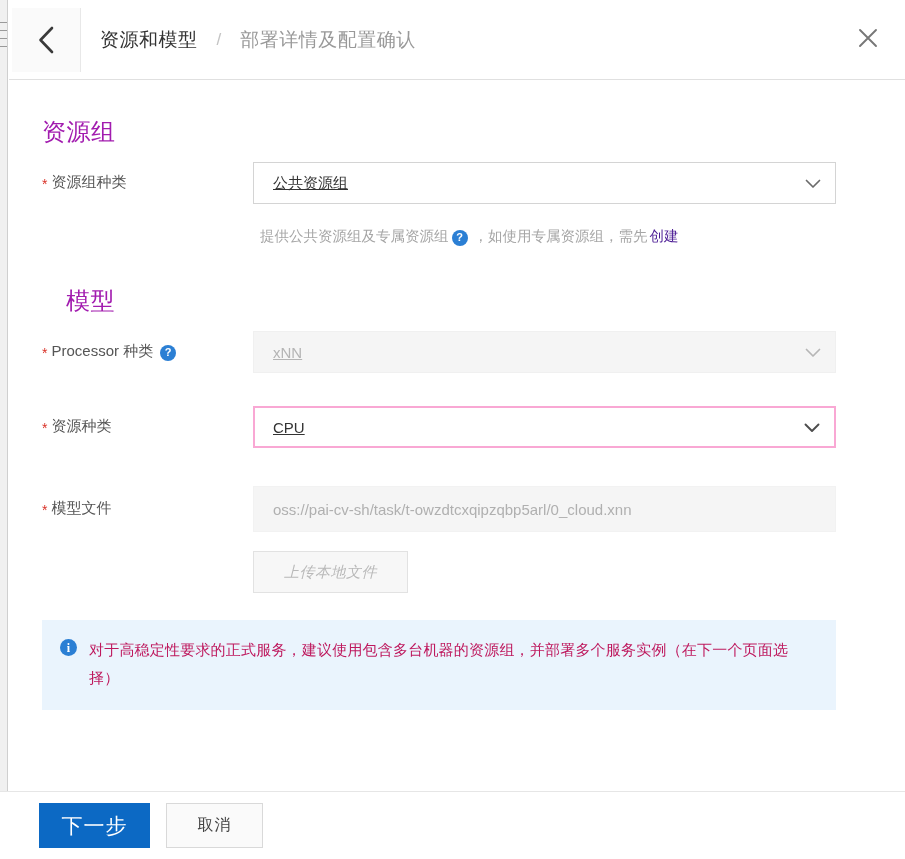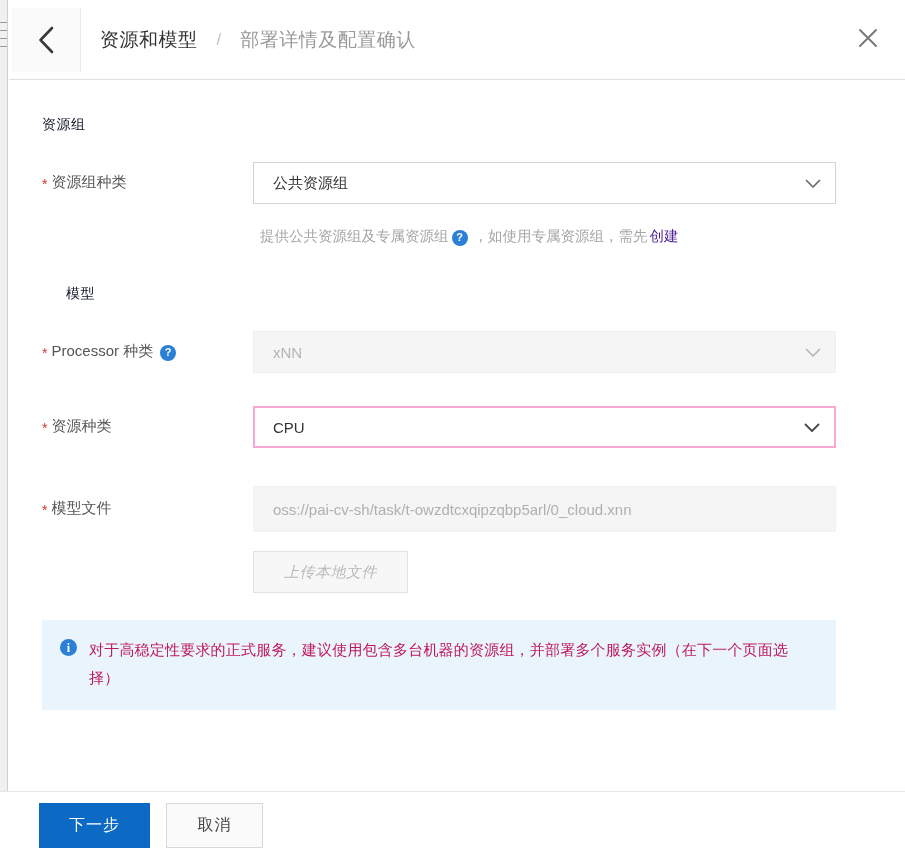--- a/index.html
+++ b/index.html
@@ -108,22 +108,22 @@
     position: absolute;
     left: 0; top: 80px;
     width: 896px;
     height: 711px;
     box-sizing: border-box;
     overflow: hidden;
   }
 
   .section-title {
     position: absolute;
-    font-size: 14px;
-    color: #0f172a;
+    font-size: 24px;
+    color: #a21caf;
     letter-spacing: 0.5px;
   }
 
   .form-row {
     position: absolute;
     left: 0;
     width: 896px;
   }
   .field-label {
     position: absolute;
@@ -183,21 +183,21 @@
   }
   .select-box.focused {
     border: 2px solid #f9a8d4;
   }
   .select-box.disabled {
     background: #f5f5f5;
     border: 1px solid #f0f0f0;
     color: #b4b4b4;
     cursor: not-allowed;
   }
-  .select-value { flex: 1; }
+  .select-value { flex: 1; text-decoration: underline; }
   .chev {
     display: block;
     margin-left: auto;
   }
 
   .text-box {
     height: 46px;
     background: #f5f5f5;
     border: 1px solid #f2f2f2;
     box-sizing: border-box;
@@ -288,21 +288,21 @@
     gap: 16px;
   }
   .btn-primary {
     display: inline-flex;
     align-items: center;
     justify-content: center;
     min-width: 111px;
     height: 45px;
     background: #0c69c4;
     color: #ffffff;
-    font-size: 16px;
+    font-size: 21px;
     border: none;
     cursor: pointer;
     letter-spacing: 1px;
     font-family: "Liberation Sans", sans-serif;
   }
   .btn-default {
     display: inline-flex;
     align-items: center;
     justify-content: center;
     min-width: 97px;

